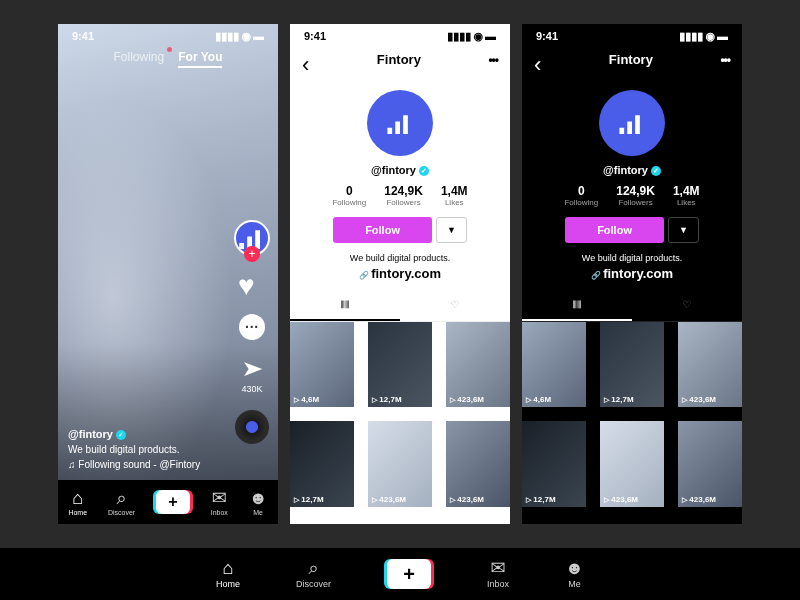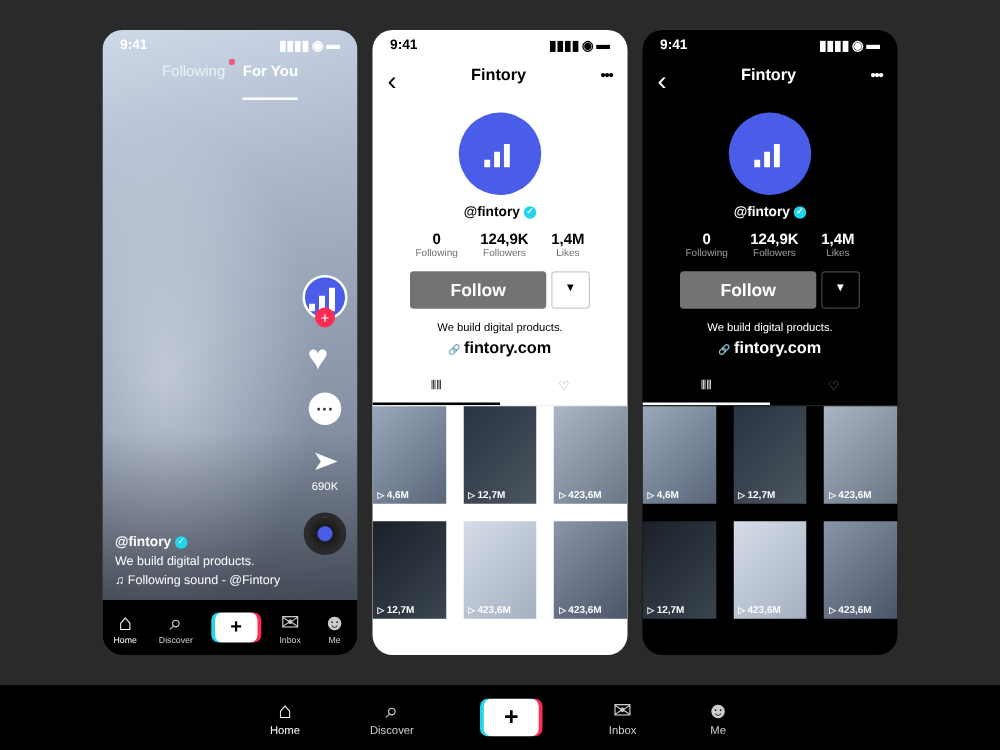--- a/index.html
+++ b/index.html
@@ -1,34 +1,34 @@
 <!DOCTYPE html>
 <html><head>
 <meta charset="utf-8">
 <style>
 *{margin:0;padding:0;box-sizing:border-box;font-family:-apple-system,BlinkMacSystemFont,sans-serif}
 body{background:#2a2a2a;width:800px;height:600px;position:relative;overflow:hidden}
 .phones{display:flex;gap:12px;padding:24px 20px 0;justify-content:center}
-.phone{width:204px;height:500px;border-radius:16px;overflow:hidden;position:relative;background:#000;font-size:10px}
+.phone{width:220px;height:500px;border-radius:0;overflow:hidden;position:relative;background:#000;font-size:10px}
 .phone.light{background:#fff;color:#000}
 .phone.dark{background:#000;color:#fff}
 
 .status-bar{display:flex;justify-content:space-between;align-items:center;padding:6px 14px 2px;font-size:11px;font-weight:600;height:20px}
 .status-icons{display:flex;gap:2px;align-items:center}
 .phone.feed .status-bar{color:#fff;position:absolute;top:0;left:0;right:0;z-index:10}
 .phone.light .status-bar{color:#000}
 .phone.dark .status-bar{color:#fff}
 
 .feed-bg{position:absolute;inset:0;background:linear-gradient(135deg,#b8c5d6 0%,#8a99b0 45%,#6b7a8f 100%);z-index:0}
 .feed-bg::before{content:"";position:absolute;inset:0;background:radial-gradient(ellipse 120px 200px at 25% 55%,rgba(240,245,255,0.5),transparent),linear-gradient(180deg,rgba(220,230,245,0.6) 0%,rgba(100,110,130,0.8) 100%)}
 .feed-bg::after{content:"";position:absolute;bottom:0;left:0;right:0;height:180px;background:linear-gradient(180deg,transparent,rgba(0,0,0,0.5))}
 
 .top-tabs{position:absolute;top:26px;left:0;right:0;display:flex;justify-content:center;gap:14px;z-index:10;color:#fff;font-size:12px}
 .top-tabs span{opacity:0.7}
-.top-tabs span.active{opacity:1;font-weight:700;border-bottom:2px solid #fff;padding-bottom:14px}
+.top-tabs span.active{opacity:1;font-weight:700;border-bottom:2px solid #fff;padding-bottom:2px}
 .top-tabs .red-dot{position:relative}
 .top-tabs .red-dot::after{content:"";position:absolute;top:-3px;right:-8px;width:5px;height:5px;background:#fe2c55;border-radius:50%}
 
 .side-actions{position:absolute;right:8px;bottom:80px;display:flex;flex-direction:column;align-items:center;gap:16px;z-index:10;color:#fff}
 .action-btn{display:flex;flex-direction:column;align-items:center;gap:2px;font-size:9px}
 .avatar-btn{width:36px;height:36px;border-radius:50%;background:#4a5de8;border:2px solid #fff;position:relative;display:flex;align-items:center;justify-content:center}
 .avatar-btn::after{content:"+";position:absolute;bottom:-8px;left:50%;transform:translateX(-50%);width:16px;height:16px;background:#fe2c55;border-radius:50%;color:#fff;font-size:12px;line-height:16px;text-align:center}
 .heart-ico{width:28px;height:26px}
 .heart-ico::before{content:"♥";font-size:28px;color:#fff;line-height:1}
 .comment-ico{width:26px;height:26px;background:#fff;border-radius:50%;display:flex;align-items:center;justify-content:center;color:#333;font-size:14px;font-weight:bold}
@@ -52,21 +52,21 @@
 .back-btn::before{content:"‹";font-size:22px;font-weight:400}
 .more-btn::before{content:"•••";letter-spacing:-1px;font-size:12px}
 .prof-content{display:flex;flex-direction:column;align-items:center;padding:4px 12px 10px}
 .big-avatar{width:66px;height:66px;border-radius:50%;background:#4a5de8;display:flex;align-items:center;justify-content:center;margin-bottom:8px}
 .handle{font-size:11px;font-weight:600;margin-bottom:8px}
 .stats{display:flex;gap:18px;margin-bottom:10px}
 .stat{text-align:center}
 .stat-num{font-size:12px;font-weight:700}
 .stat-lbl{font-size:8px;opacity:0.6}
 .follow-row{display:flex;gap:4px;margin-bottom:10px}
-.follow-btn{background:#737373;color:#fff;padding:7px 32px;border-radius:3px;font-size:14px;font-weight:600}
+.follow-btn{background:#d946ef;color:#fff;padding:7px 32px;border-radius:3px;font-size:11px;font-weight:600}
 .dd-btn{border:1px solid #ccc;padding:7px 10px;border-radius:3px;font-size:9px}
 .phone.dark .dd-btn{border-color:#444}
 .bio{font-size:9px;margin-bottom:3px}
 .link{font-size:13px;font-weight:600}
 .link::before{content:"🔗 ";font-size:8px}
 .prof-tabs{display:flex;border-bottom:1px solid #eee}
 .phone.dark .prof-tabs{border-color:#222}
 .prof-tab{flex:1;text-align:center;padding:8px;opacity:0.4}
 .prof-tab.active{opacity:1;border-bottom:2px solid currentColor}
 .grid{display:grid;grid-template-columns:repeat(3,1fr);gap:14px}
@@ -109,21 +109,21 @@
           </svg>
       </div>
       <div class="action-btn">
           <span class="heart-ico"></span>
         </div>
       <div class="action-btn">
           <span class="comment-ico">···</span>
         </div>
       <div class="action-btn">
           <span class="share-ico"></span>
-          <span>690K</span>
+          <span>430K</span>
         </div>
       <div class="disc"></div>
     </div>
     <div class="caption">
       <div><span class="user">@fintory</span><span class="verified"></span></div>
       <div>We build digital products.</div>
       <div>♫ Following sound - @Fintory</div>
     </div>
     <div class="phone-tabbar">
       <div class="tab-item active">

